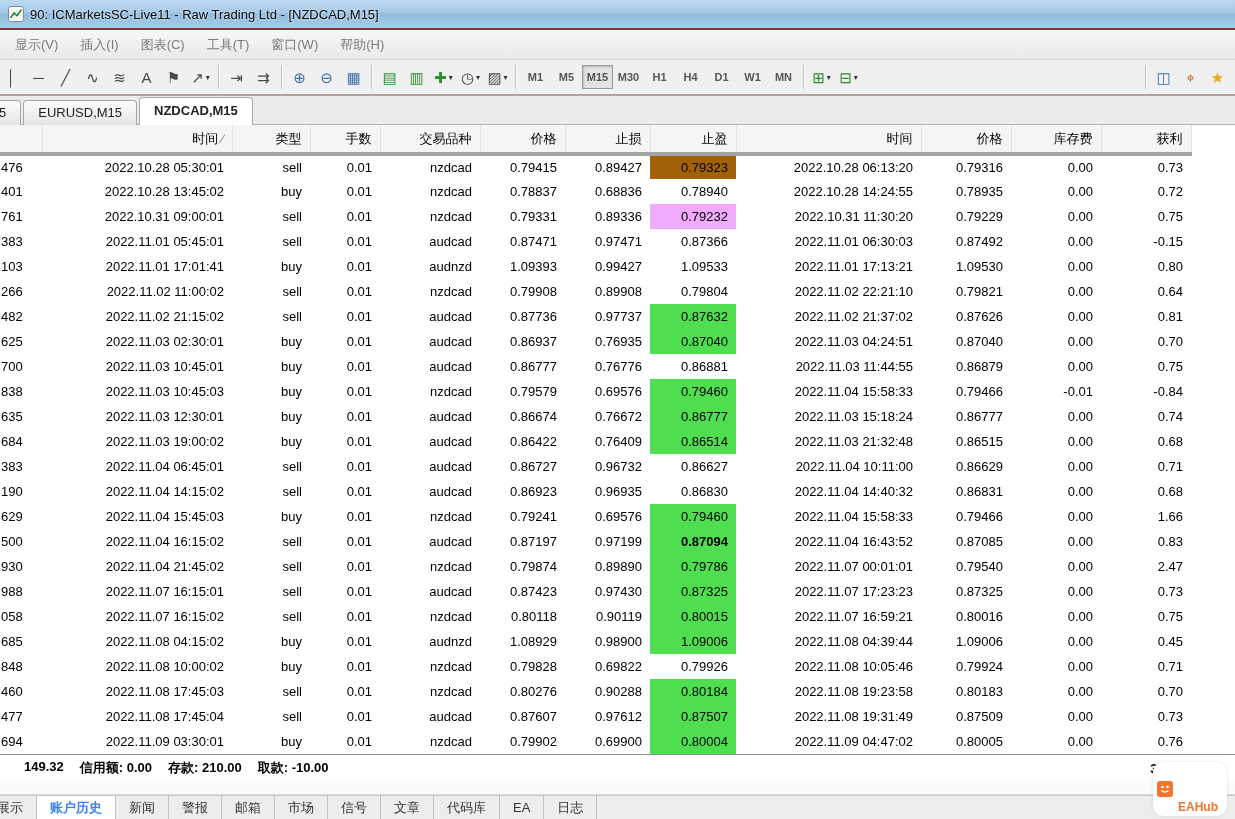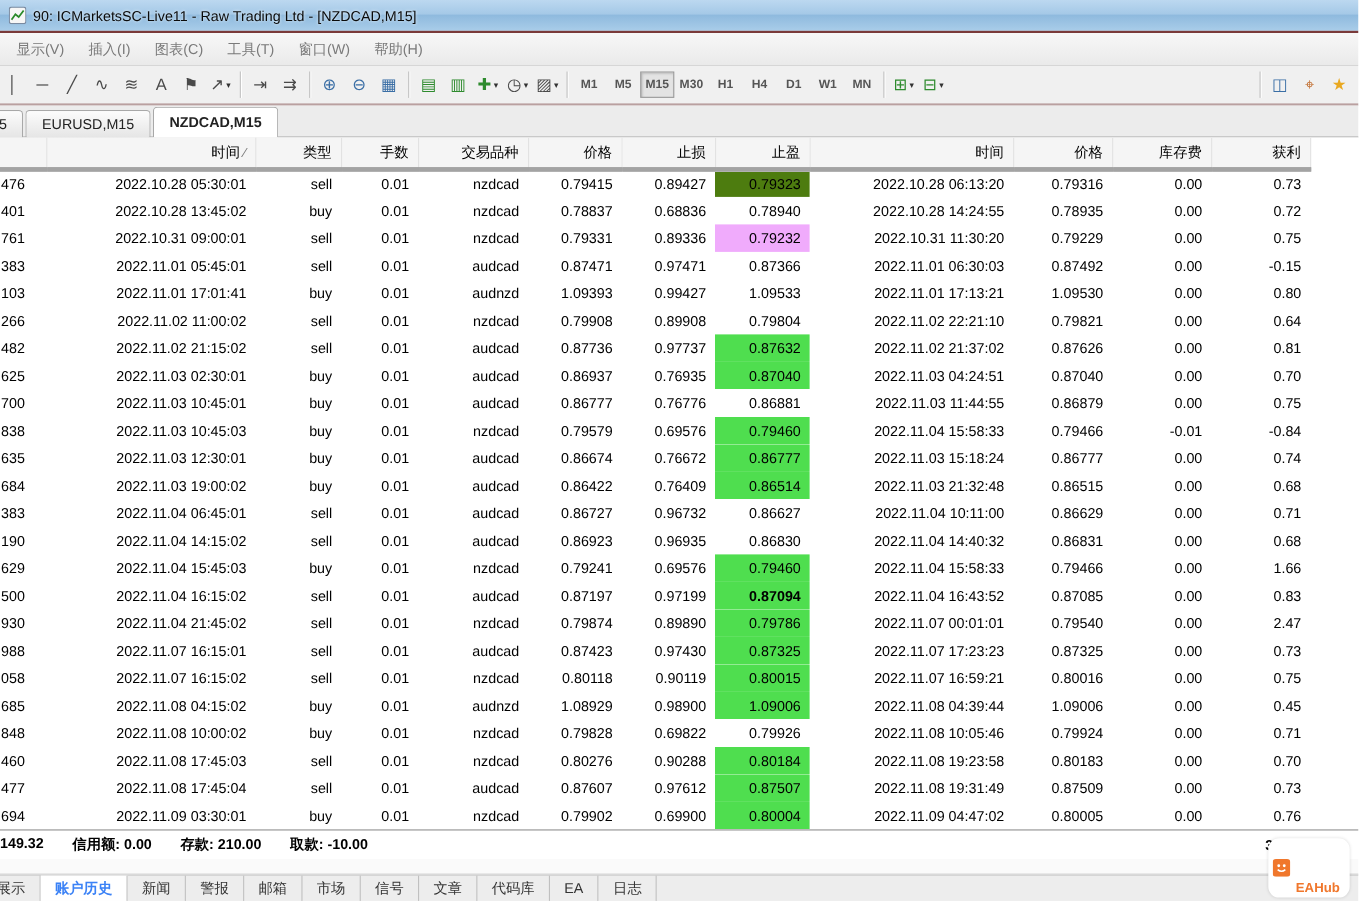--- a/index.html
+++ b/index.html
@@ -56,21 +56,21 @@
     padding:0 8px 0 0; border-right:1px solid #e2e2e2; border-bottom:4px solid #a3a3a3; white-space:nowrap; overflow:hidden; }
   thead th.c0 { text-align:left; }
   .sort-glyph { color:#777; font-size:12px; }
   tbody tr { height:25px; }
   tbody td { font-size:13px; color:#000; text-align:right; padding:0 8px 0 0; white-space:nowrap; overflow:hidden; }
   tbody td.c0 { text-align:left; padding-left:1px; }
 
   
   .summary { height:27px; flex:0 0 27px; border-top:1px solid #8f8f8f; display:flex; align-items:center;
     font-size:13px; font-weight:bold; color:#000; background:#fff; }
-  .summary-left { display:flex; gap:26px; white-space:nowrap; }
+  .summary-left { display:flex; gap:16px; white-space:nowrap;padding-left:24px; }
   .summary-total { margin-left:auto; padding-right:45px; }
 
   .bottom-strip { height:14px; flex:0 0 14px; background:#fafafa; border-bottom:1px solid #dcdcdc; }
 
   
   .bottom-tabs { height:24px; flex:0 0 24px; background:#ededed; display:flex; align-items:stretch;
     border-top:1px solid #c6c6c6; }
   .bottom-tab { font-size:13px; color:#333; padding:0 13px; line-height:23px; border-right:1px solid #c0c0c0;
     cursor:default; white-space:nowrap; }
   .bottom-tab:first-child { margin-left:-16px; }
@@ -239,21 +239,21 @@
         </thead>
         <tbody>
           <tr class="t-row">
             <td class="c0">476</td>
             <td class="c1">2022.10.28 05:30:01</td>
             <td class="c2">sell</td>
             <td class="c3">0.01</td>
             <td class="c4">nzdcad</td>
             <td class="c5">0.79415</td>
             <td class="c6">0.89427</td>
-            <td class="c7 tp-hit" style="background: #4d7c0f;">0.79323</td>
+            <td class="c7 tp-hit" style="background: #a16207;">0.79323</td>
             <td class="c8">2022.10.28 06:13:20</td>
             <td class="c9">0.79316</td>
             <td class="c10">0.00</td>
             <td class="c11">0.73</td>
           </tr>
           <tr class="t-row">
             <td class="c0">401</td>
             <td class="c1">2022.10.28 13:45:02</td>
             <td class="c2">buy</td>
             <td class="c3">0.01</td>

